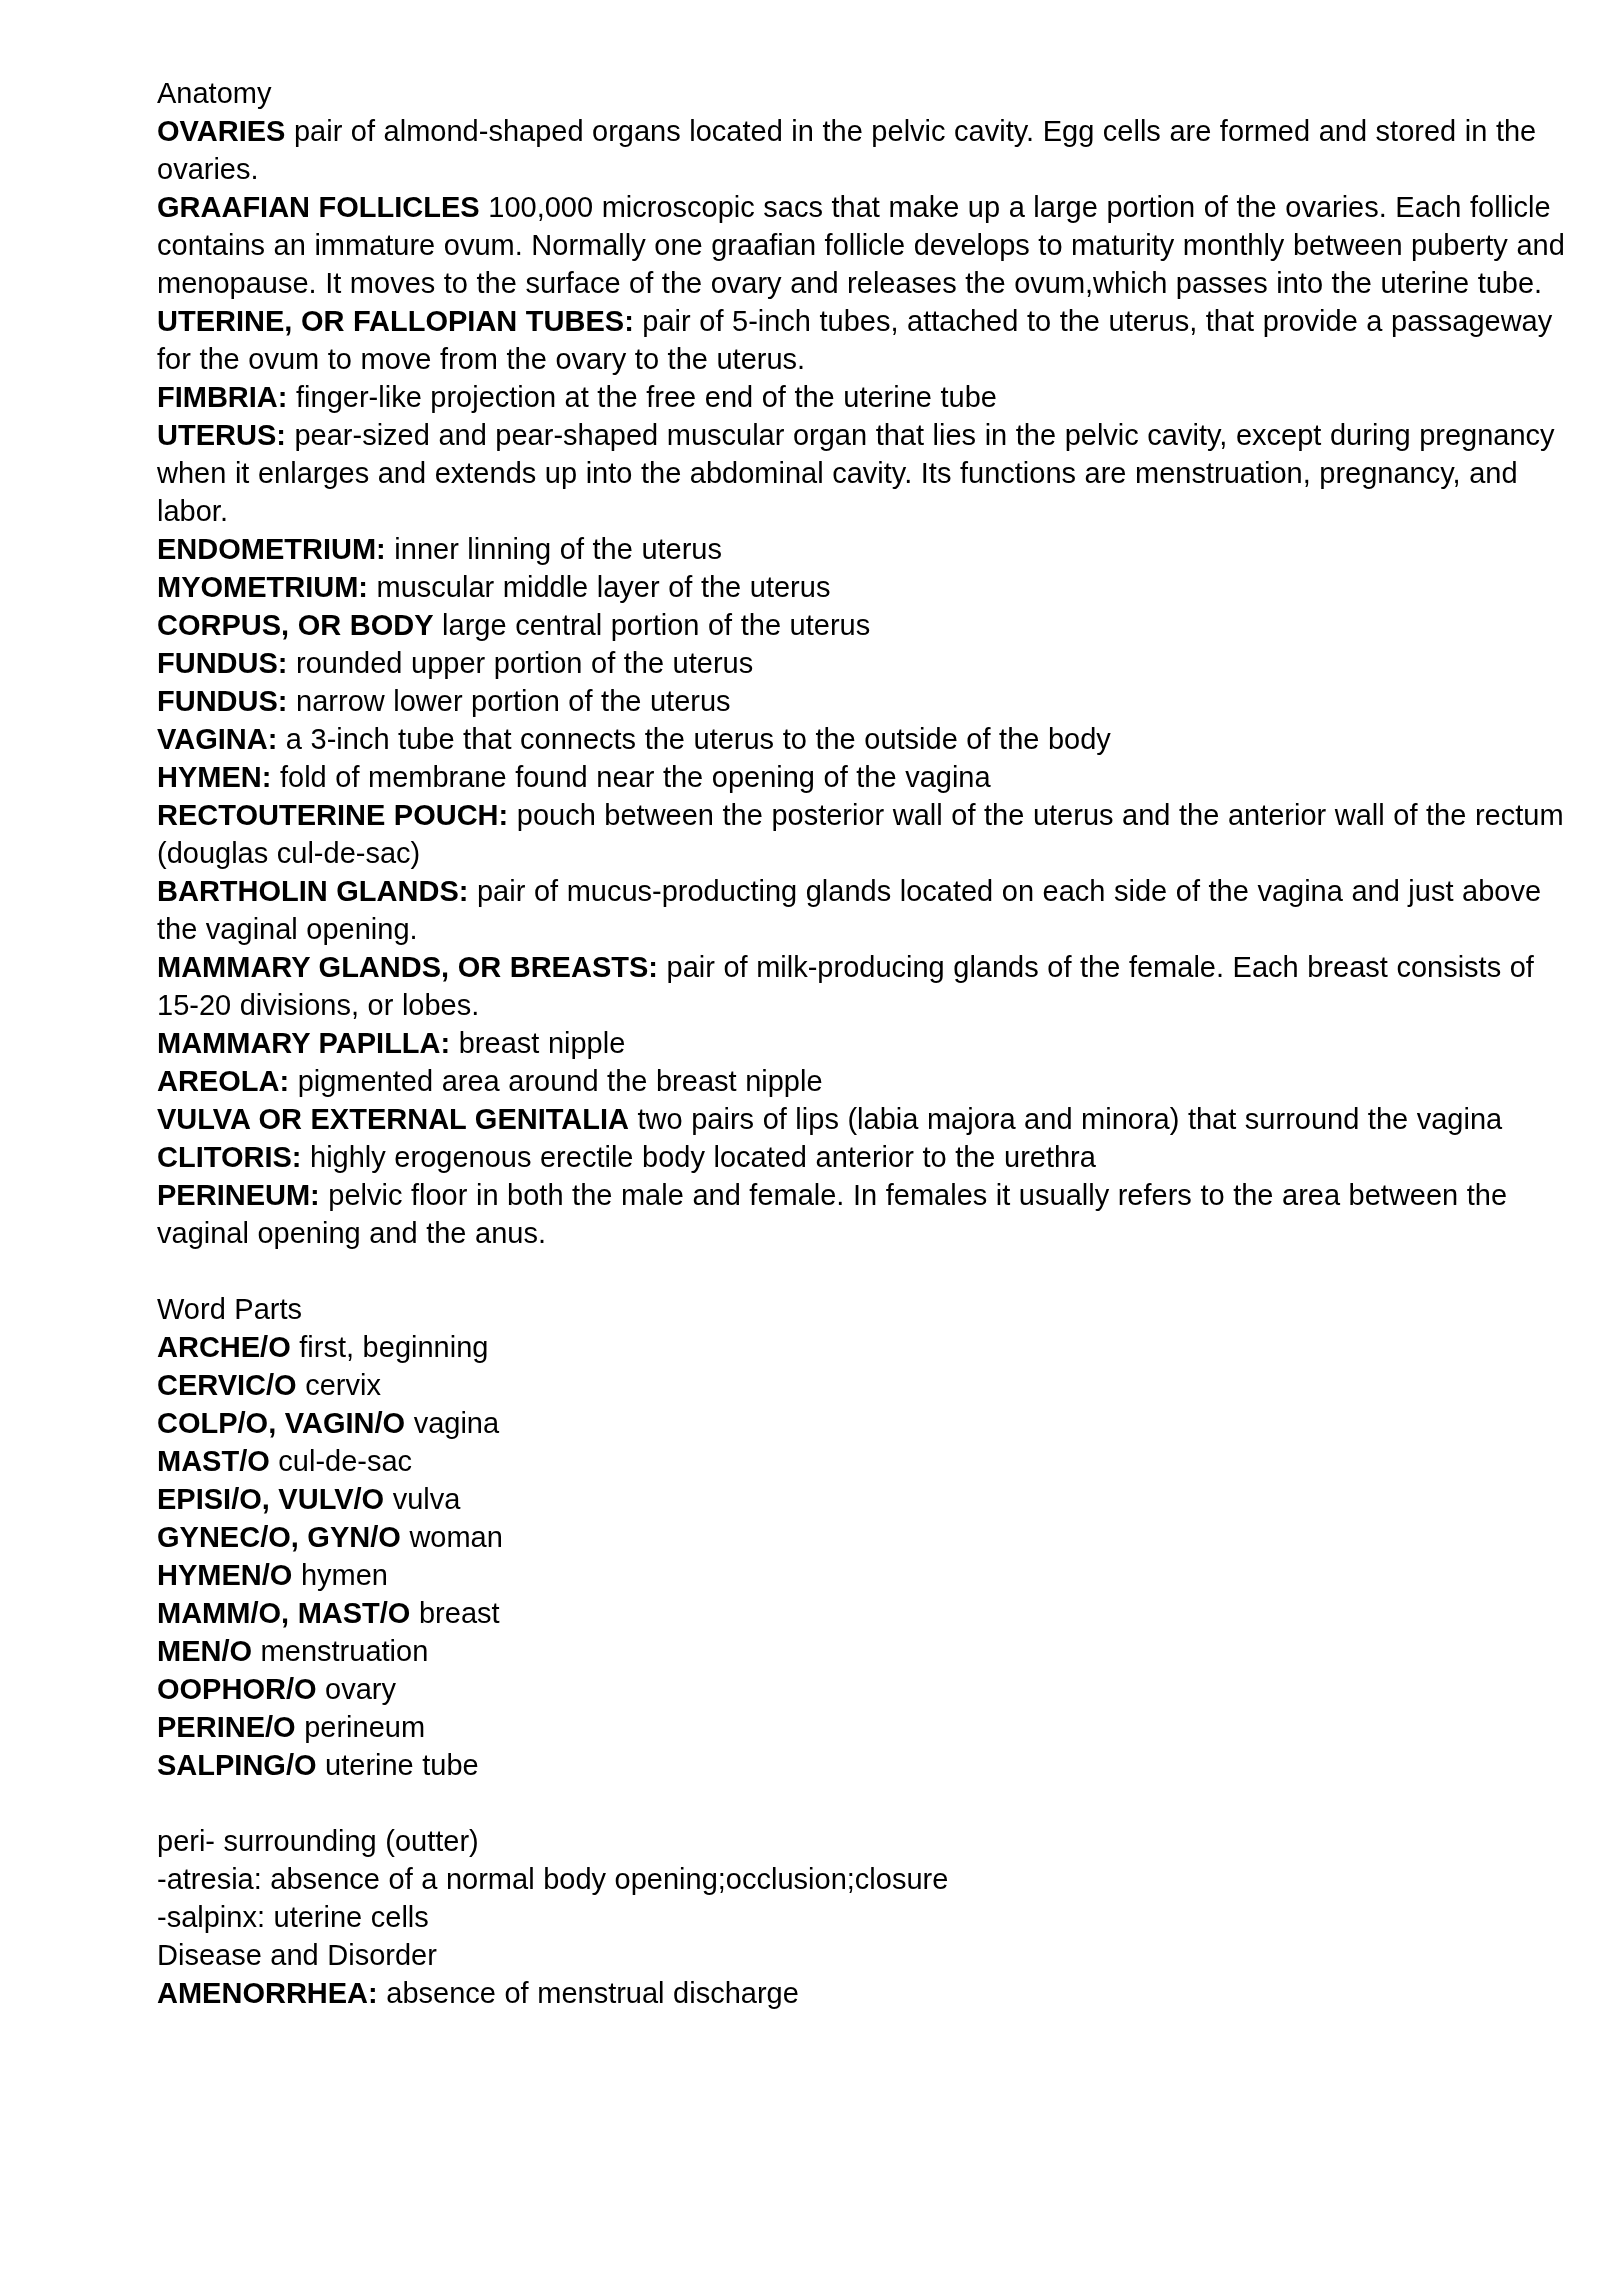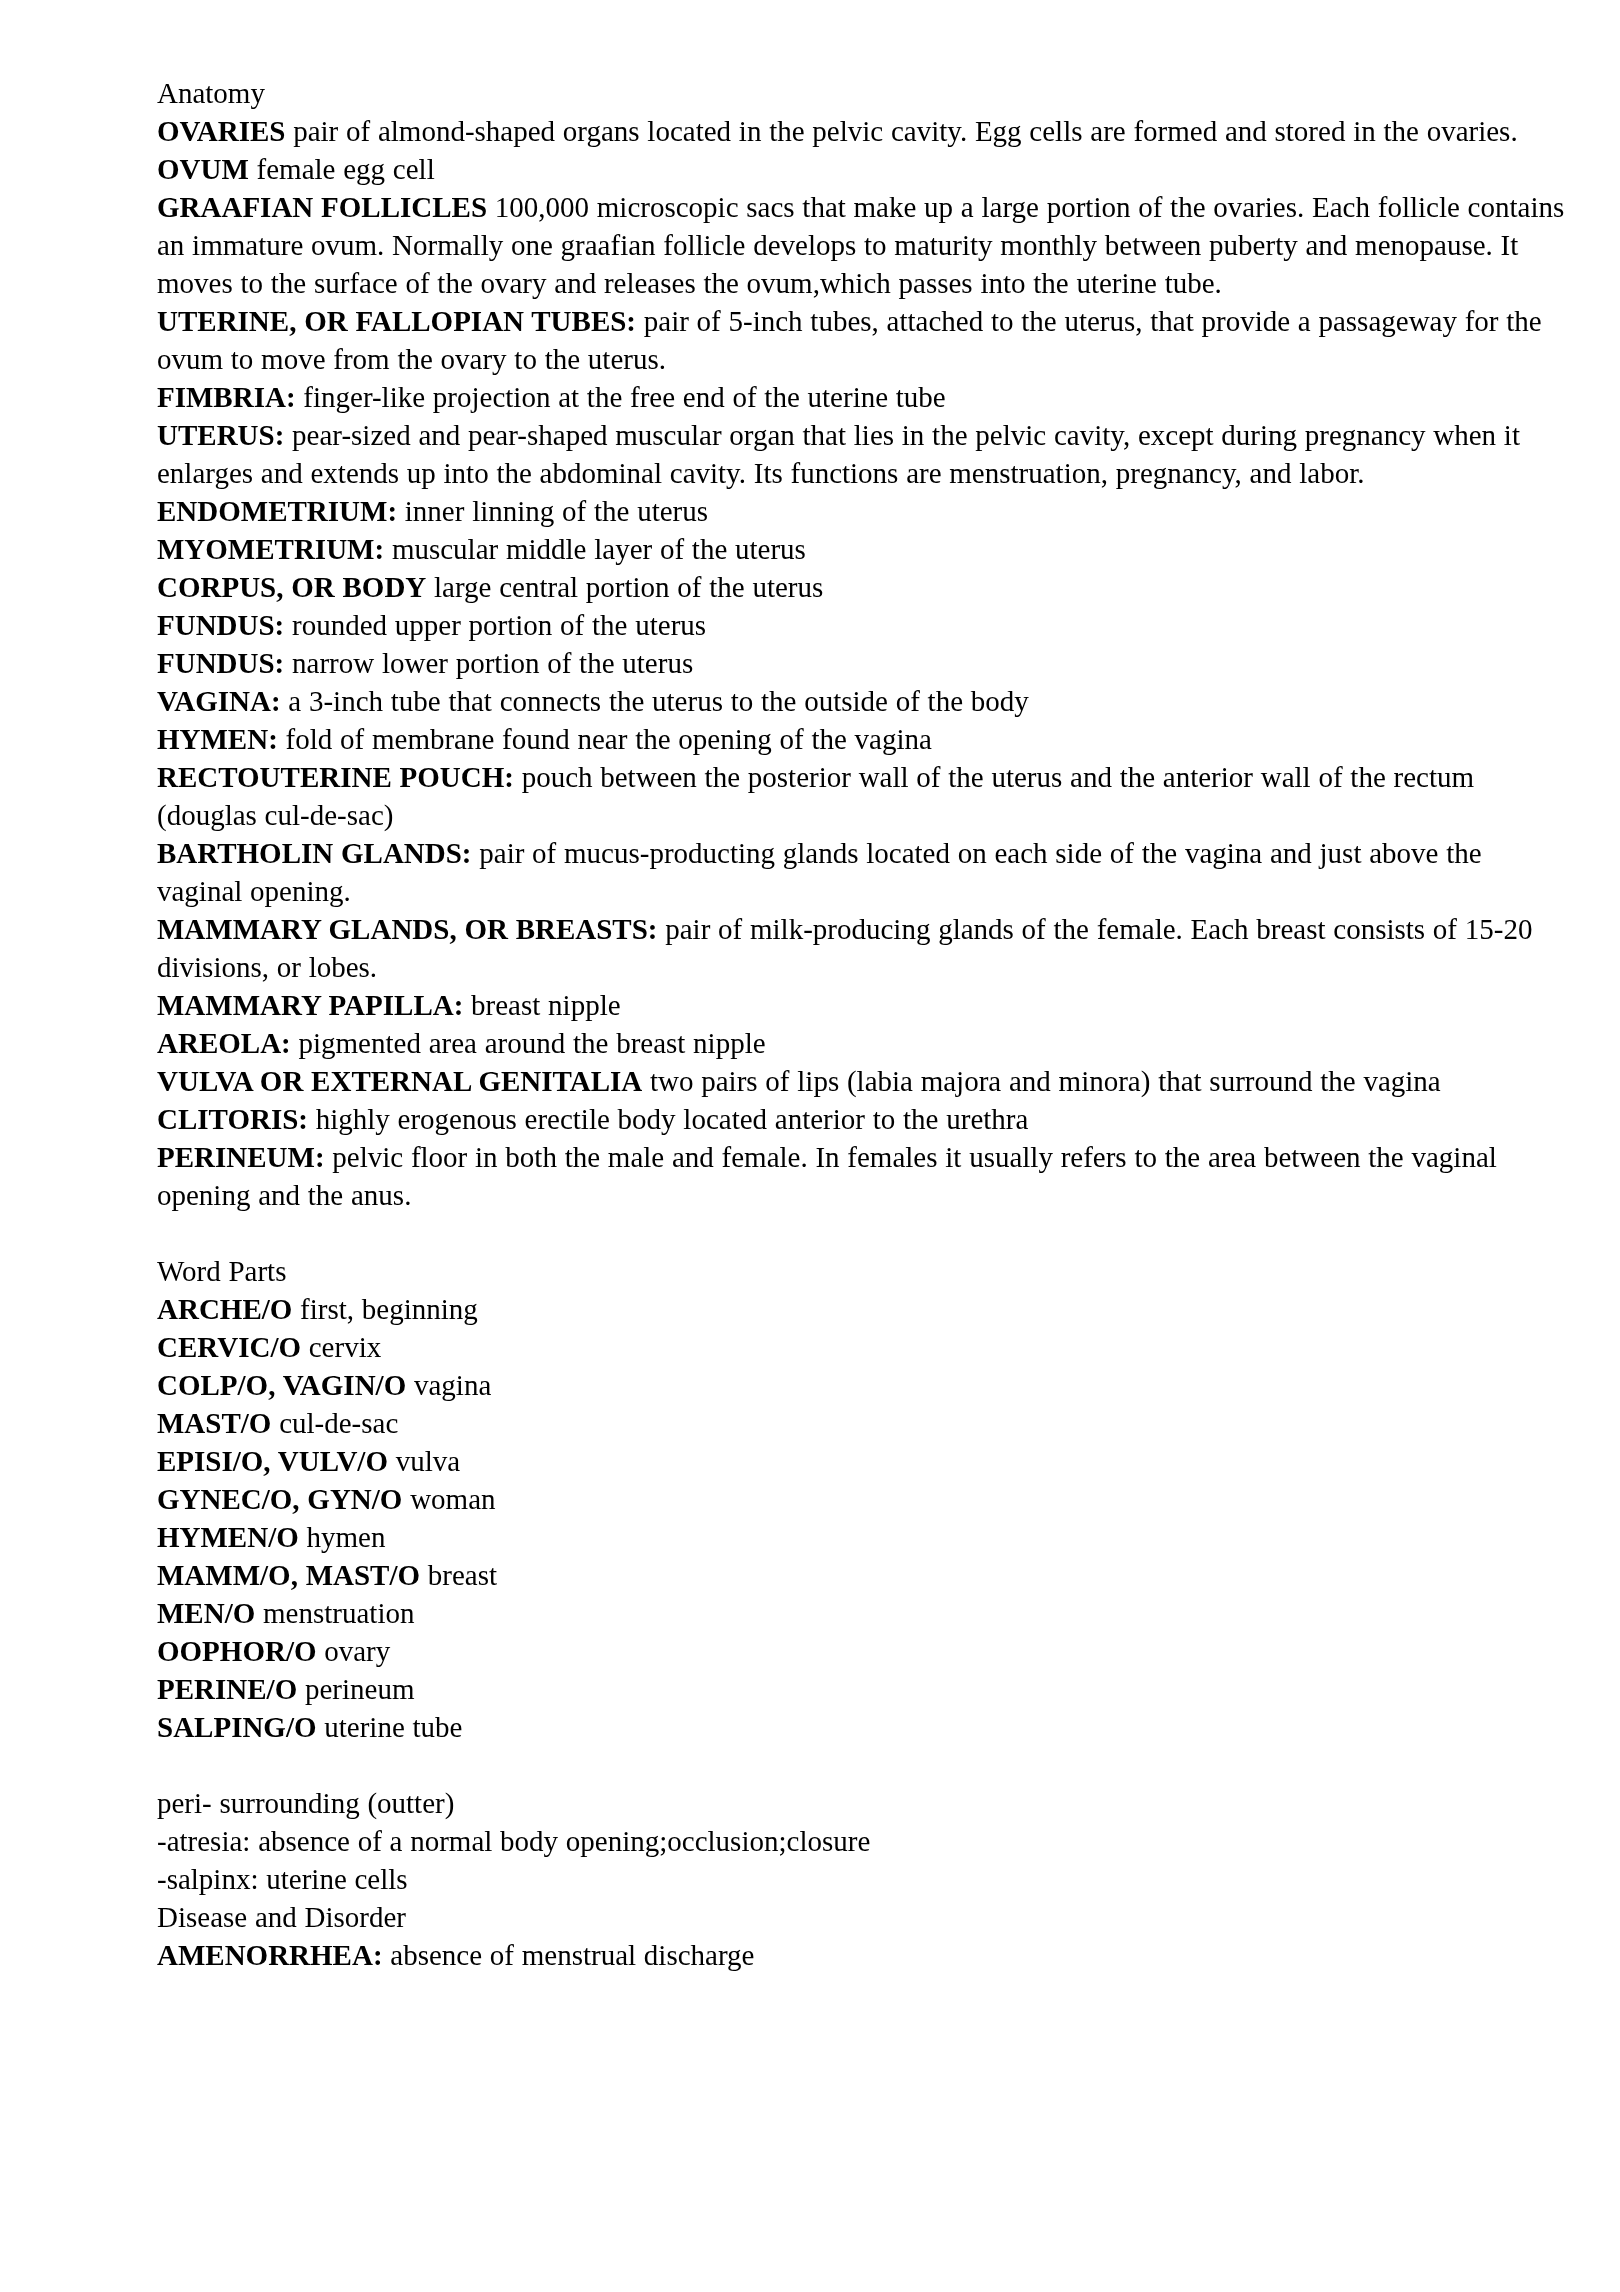--- a/index.html
+++ b/index.html
@@ -6,21 +6,21 @@
     margin: 0;
     padding: 0;
     background: #ffffff;
   }
   .page {
     position: relative;
     width: 1620px;
     height: 2293px;
     background: #ffffff;
     overflow: hidden;
-    font-family: Liberation Serif, serif;
+    font-family: Liberation Sans, sans-serif;
     color: #000000;
   }
   .content {
     position: absolute;
     left: 157px;
     top: 74px;
     width: 1413px;
     font-size: 29px;
     line-height: 38px;
     text-align: left;
@@ -34,21 +34,20 @@
     font-weight: bold;
   }
 </style>
 </head>
 <body>
 
 <div class="page">
   <div class="content" id="content">
       <p class="line heading">Anatomy</p>
       <p class="line entry"><b>OVARIES</b> pair of almond-shaped organs located in the pelvic cavity. Egg cells are formed and stored in the ovaries.</p>
-      <p class="line entry"><b>OVUM</b> female egg cell</p>
       <p class="line entry"><b>GRAAFIAN FOLLICLES</b> 100,000 microscopic sacs that make up a large portion of the ovaries. Each follicle contains an immature ovum. Normally one graafian follicle develops to maturity monthly between puberty and menopause. It moves to the surface of the ovary and releases the ovum,which passes into the uterine tube.</p>
       <p class="line entry"><b>UTERINE, OR FALLOPIAN TUBES:</b> pair of 5-inch tubes, attached to the uterus, that provide a passageway for the ovum to move from the ovary to the uterus.</p>
       <p class="line entry"><b>FIMBRIA:</b> finger-like projection at the free end of the uterine tube</p>
       <p class="line entry"><b>UTERUS:</b> pear-sized and pear-shaped muscular organ that lies in the pelvic cavity, except during pregnancy when it enlarges and extends up into the abdominal cavity. Its functions are menstruation, pregnancy, and labor.</p>
       <p class="line entry"><b>ENDOMETRIUM:</b> inner linning of the uterus</p>
       <p class="line entry"><b>MYOMETRIUM:</b> muscular middle layer of the uterus</p>
       <p class="line entry"><b>CORPUS, OR BODY</b> large central portion of the uterus</p>
       <p class="line entry"><b>FUNDUS:</b> rounded upper portion of the uterus</p>
       <p class="line entry"><b>FUNDUS:</b> narrow lower portion of the uterus</p>
       <p class="line entry"><b>VAGINA:</b> a 3-inch tube that connects the uterus to the outside of the body</p>

